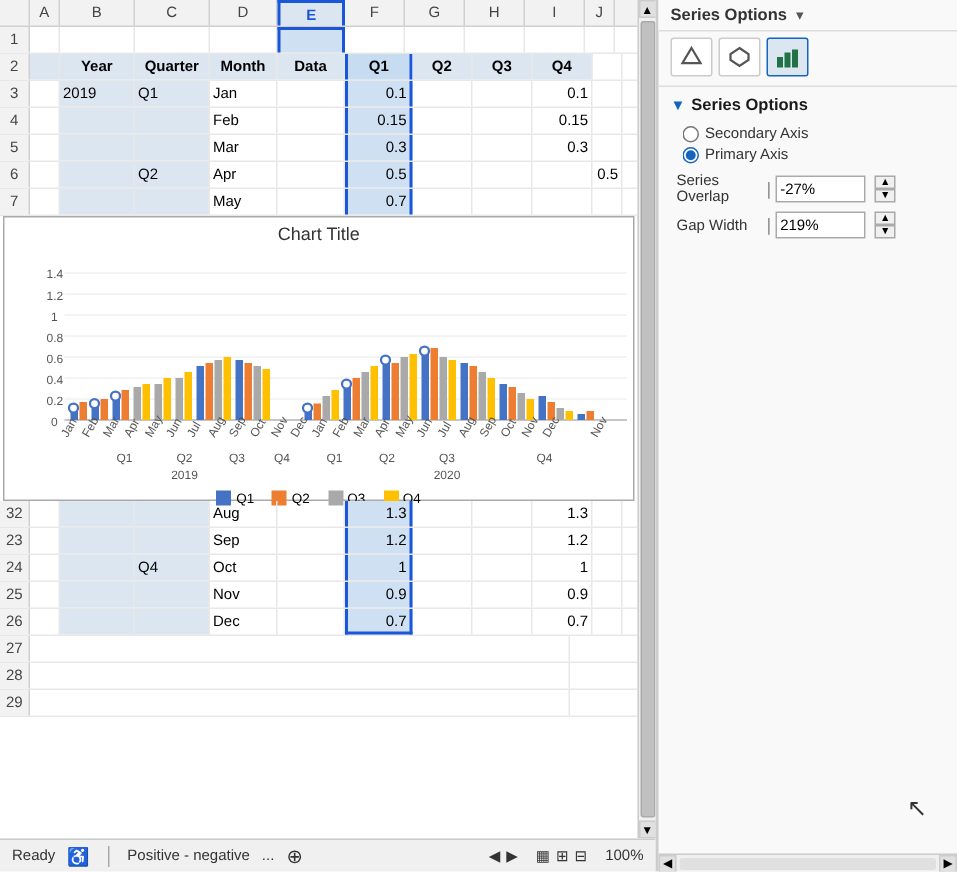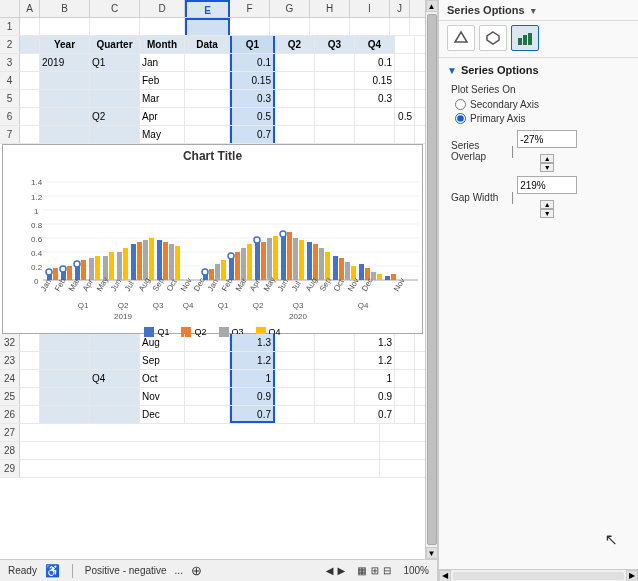--- a/index.html
+++ b/index.html
@@ -88,21 +88,20 @@
       background: white;
       border: 1px solid #c0c0c0;
       margin: 2px 2px 0 2px;
       flex-shrink: 0;
     }
     .chart-title {
       text-align: center;
       font-size: 12px;
       color: #333;
       padding: 4px 0 2px;
-      font-weight: bold;
     }
 
     
     .status-bar {
       height: 22px;
       background: #f0f0f0;
       border-top: 1px solid #ccc;
       display: flex;
       align-items: center;
       padding: 0 8px;
@@ -245,21 +244,20 @@
       height: 18px;
       border: 1px solid #aaa;
       font-size: 10px;
       padding: 0 2px;
       background: white;
     }
     .field-input-wrap {
       display: flex;
       align-items: center;
       gap: 6px;
-      flex-direction: column;
     }
     .spin-btn {
       display: flex;
       flex-direction: column;
       height: 18px;
     }
     .spin-up, .spin-down {
       width: 14px;
       height: 9px;
       border: 1px solid #aaa;
@@ -747,21 +745,20 @@
       </svg>
     </button>
   </div>
 
   <div class="section-header">
     <span class="section-triangle">▼</span>
     <span>Series Options</span>
   </div>
 
   <div class="section-body">
-    <div class="plot-series-label">Plot Series On</div>
     <div class="radio-group">
       <label class="radio-row">
         <input type="radio" name="axis" style="">
         <span>Secondary Axis</span>
       </label>
       <label class="radio-row">
         <input type="radio" name="axis" checked="" style="">
         <span>Primary Axis</span>
       </label>
     </div>

